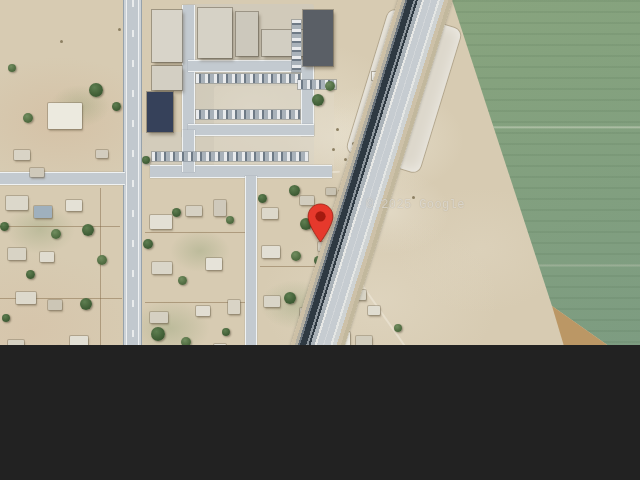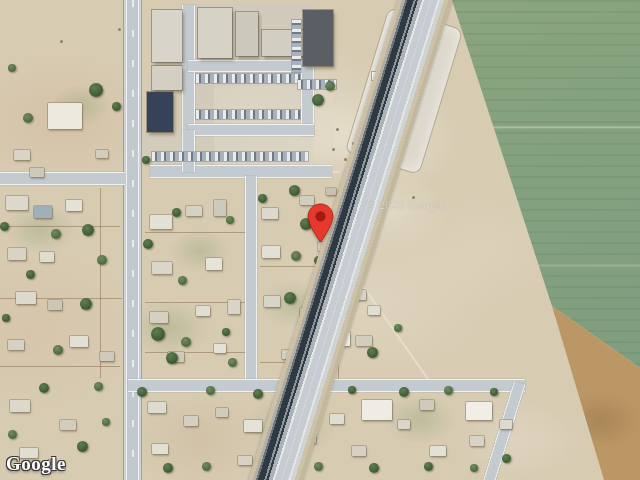--- a/index.html
+++ b/index.html
@@ -1,17 +1,17 @@
 <!DOCTYPE html>
 <html><head>
 <meta charset="utf-8">
 <style>
   html,body{margin:0;padding:0;background:#222;}
-  .stage{position:relative;width:640px;height:480px;overflow:hidden;
-         font-family:Liberation Serif, serif;cursor:grab;}
+  .stage{position:relative;width:640px;height:345px;overflow:hidden;
+         font-family:Liberation Mono, monospace;cursor:grab;}
   .stage *{position:absolute;box-sizing:border-box;}
 
   
   .desert{inset:0;z-index:1;
     background:
       radial-gradient(140px 90px at 60px 120px, rgba(205,160,125,.22), transparent 70%),
       radial-gradient(160px 110px at 30px 330px, rgba(210,170,140,.18), transparent 70%),
       radial-gradient(120px 80px  at 380px 140px, rgba(240,235,220,.5), transparent 70%),
       radial-gradient(150px 100px at 300px 110px, rgba(236,229,211,.45), transparent 70%),
       radial-gradient(170px 120px at 380px 300px, rgba(232,224,206,.4), transparent 70%),
@@ -287,14 +287,13 @@
   <div class="dirt-pile"></div>
   <div class="trailer"></div>
   <div class="highway"></div>
 
   <svg class="pin" id="pin-svg" viewBox="0 0 28 42" xmlns="http://www.w3.org/2000/svg" style="width: 27px; height: 40px; left: 306.5px; top: 203px; z-index: 10;">
     <path id="pin-body" d="M14 1C6.8 1 1 6.8 1 14c0 9.8 13 27 13 27s13-17.2 13-27C27 6.8 21.2 1 14 1z" fill="#e6392c" stroke="#9c1a10" stroke-width="0.8"></path>
     <circle id="pin-inner" cx="14" cy="14" r="5.4" fill="#a31a0f"></circle>
   </svg>
 
   <div class="watermark">© 2025 Google</div>
-  <div class="logo">Google</div>
 </div>
 
 </body></html>

